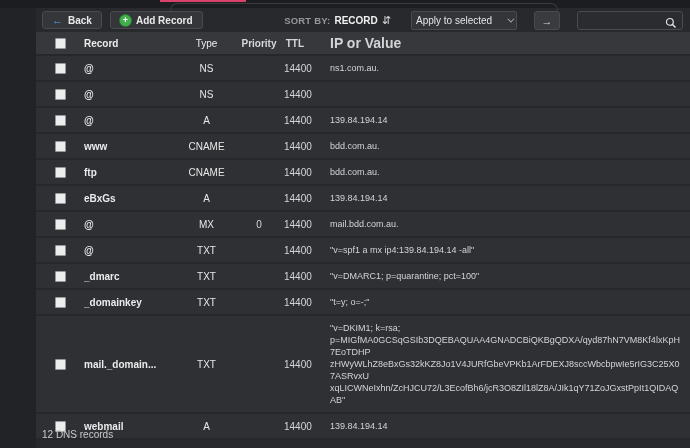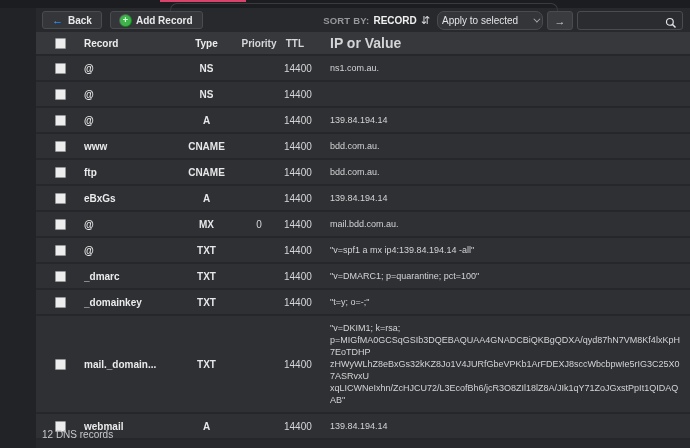--- a/index.html
+++ b/index.html
@@ -13,41 +13,41 @@
   
   .top-strip { position:absolute; top:0; left:0; right:0; height:8px; background:#1c1d20; }
   .progress-line { position:absolute; top:0; left:160px; width:86px; height:2px; background:#d9436b; }
   .tab-outline { position:absolute; top:3px; left:170px; width:388px; height:10px;
     border:1px solid #3a3b3f; border-bottom:none; border-radius:7px 7px 0 0; }
   
   .gutter { position:absolute; left:0; top:8px; width:36px; bottom:0; background:#222327; }
 
   
   .toolbar-left { position:absolute; left:42px; top:11px; display:flex; gap:8px; }
-  .toolbar-right { position:absolute; right:7px; top:11px; display:flex; align-items:center; gap:4px; }
+  .toolbar-right { position:absolute; right:7px; top:11px; display:flex; align-items:center; gap:17px; }
   .btn {
     display:inline-flex; align-items:center; gap:5px; height:18px; padding:0 9px;
     background:#353639; border:1px solid #4a4b4e; border-radius:3px;
     color:#e9eaeb; font-size:10px; font-weight:bold; cursor:pointer; white-space:nowrap;
   }
   .back-arrow { color:#4da3ff; font-weight:bold; font-size:11px; line-height:1; }
   .plus-circle {
     width:11px; height:11px; border-radius:50%; background:#41b04d;
     box-shadow:0 0 0 1px #2c7d37; color:#fff; font-size:9px; line-height:11px;
     text-align:center; font-weight:bold; display:inline-block;
   }
   .pencil-icon svg { display:block; }
   .sort-group { display:flex; align-items:center; gap:4px; margin-right:3px; }
   .sort-by-label { color:#97989b; font-size:9.5px; font-weight:bold; letter-spacing:.2px; }
   .sort-field { color:#f0f0f1; font-size:10px; font-weight:bold; }
   .sort-arrows { color:#dcdddf; font-size:11px; line-height:1; cursor:pointer; }
   .dropdown {
     display:flex; align-items:center; justify-content:space-between; gap:8px;
     height:19px; padding:0 4px; min-width:106px;
-    background:#343538; border:1px solid #4a4b4e; border-radius:7px;
+    background:#343538; border:1px solid #4a4b4e; border-radius:2px;
     color:#e3e4e6; font-size:10px; cursor:pointer;
   }
   .chevron-down {
     width:5px; height:5px; border-right:1.5px solid #a9aaac; border-bottom:1.5px solid #a9aaac;
     transform:rotate(45deg) translateY(-2px); display:inline-block;
   }
   .arrow-btn {
     width:26px; height:19px; display:flex; align-items:center; justify-content:center;
     background:#3a3b3f; border:1px solid #4a4b4e; border-radius:3px;
     color:#d4d5d7; font-size:11px; cursor:pointer;
@@ -71,21 +71,21 @@
   }
   .thead { background:#37383b; height:24px; font-size:10px; font-weight:bold; color:#eceded; }
   .trow { min-height:26px; font-size:10px; }
   .cell { overflow:hidden; }
   .c-check { display:flex; justify-content:center; }
   .checkbox {
     width:11px; height:11px; background:#ededee; border:1px solid #97989b;
     border-radius:1px; display:inline-block; cursor:pointer;
   }
   .c-record { font-weight:bold; color:#eaebec; white-space:nowrap; }
-  .c-type { text-align:center; font-weight:bold; color:#e6e7e8; }
+  .c-type { text-align:center; font-weight:normal; color:#e6e7e8; }
   .c-priority { text-align:center; color:#d6d7d9; }
   .c-ttl { text-align:right; padding-right:14px; color:#d6d7d9; }
   .c-value { padding:6px 10px 6px 12px; color:#d3d4d6; font-size:9px; line-height:12px;
     white-space:pre-wrap; word-break:break-all; }
   .thead .c-value { font-size:14px; }
   .thead .c-record, .thead .c-type { color:#eceded; }
 
   .footer-text { position:absolute; left:42px; bottom:8px; font-size:10px; color:#c8c9cb; }
 </style>
 </head>

